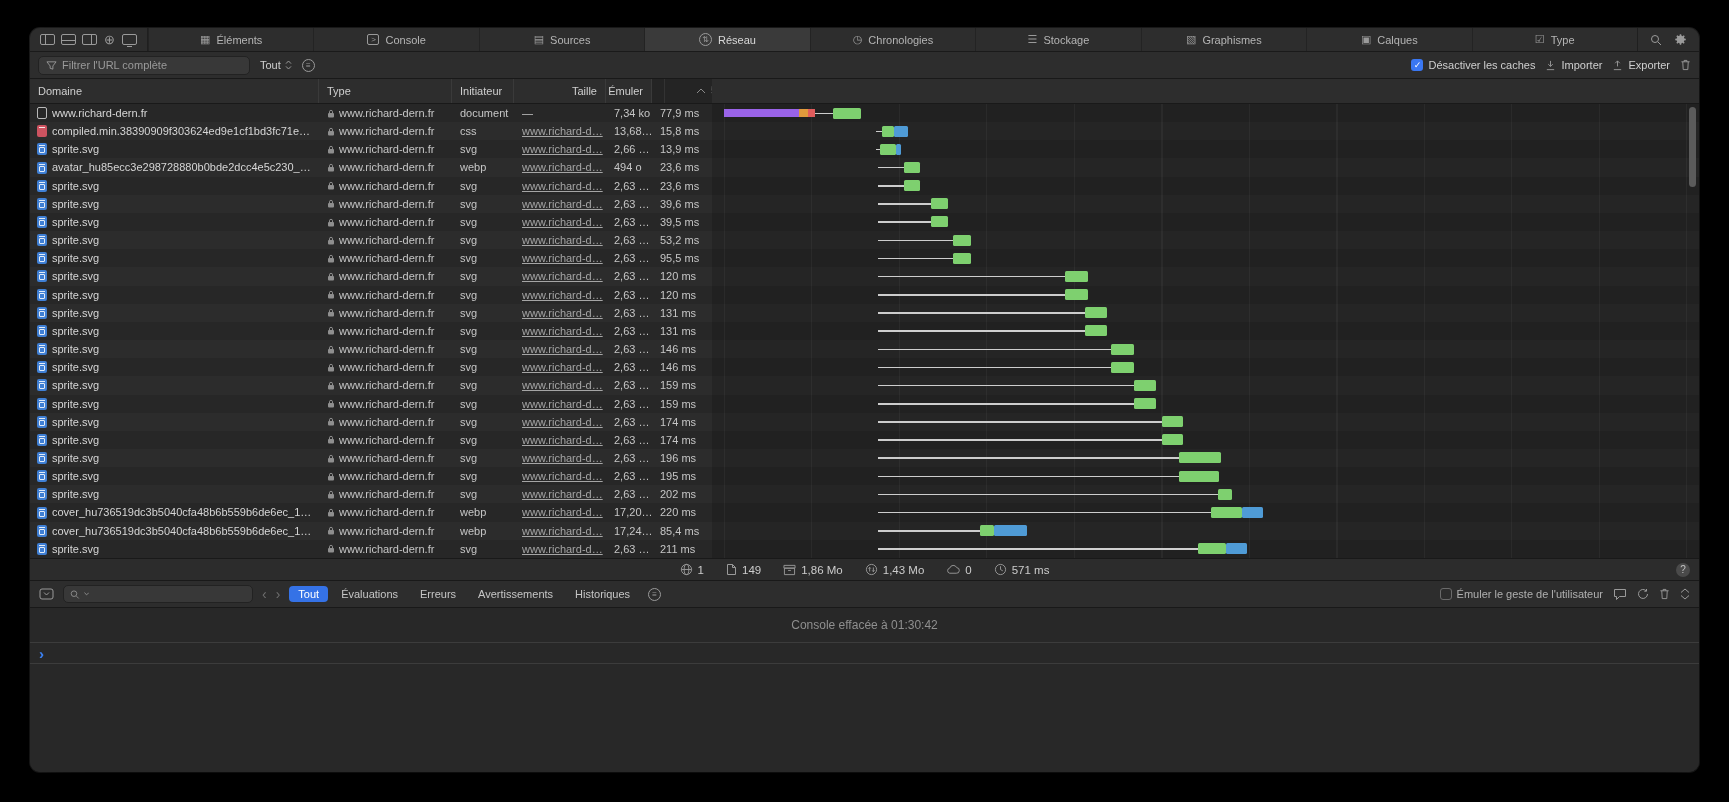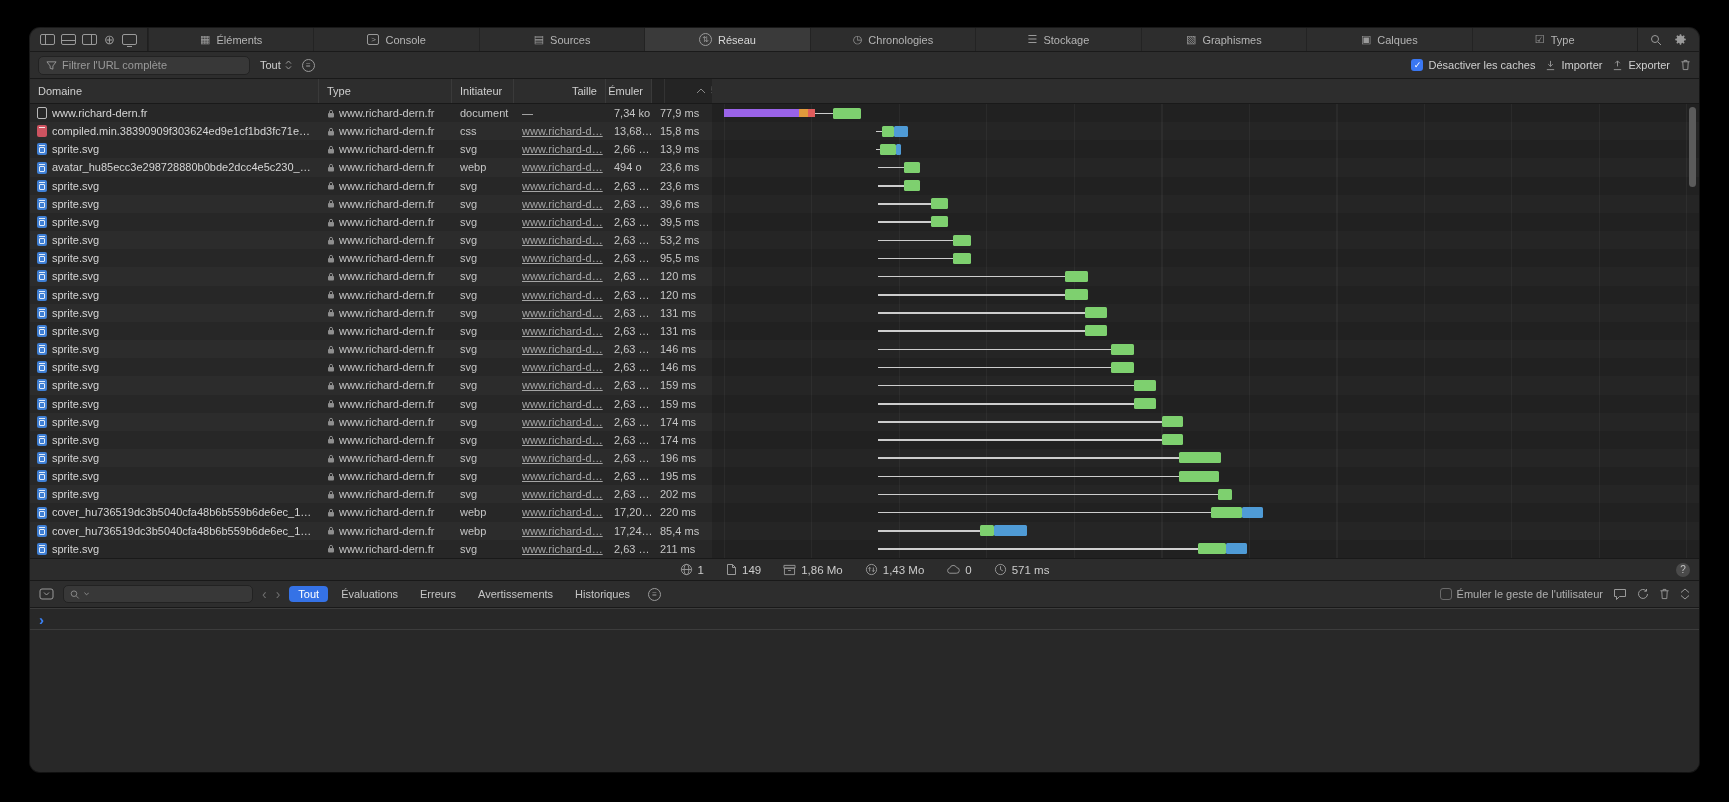--- a/index.html
+++ b/index.html
@@ -977,19 +977,22 @@
           </svg>
       </span>
       <span>
         <svg width="10" height="12" viewBox="0 0 10 12">
             <path d="M1 4.5L5 1l4 3.5M1 7.5L5 11l4-3.5" fill="none" stroke="#9a9a9a"></path>
           </svg>
       </span>
     </div>
   </div>
 
+  <div class="console-msg-area">
+    <span>Console effacée à 01:30:42</span>
+  </div>
 
   <div class="console-prompt">
     <span class="prompt-caret">›</span>
   </div>
   <div class="console-filler"></div>
 
 </div>
 
 </body></html>

